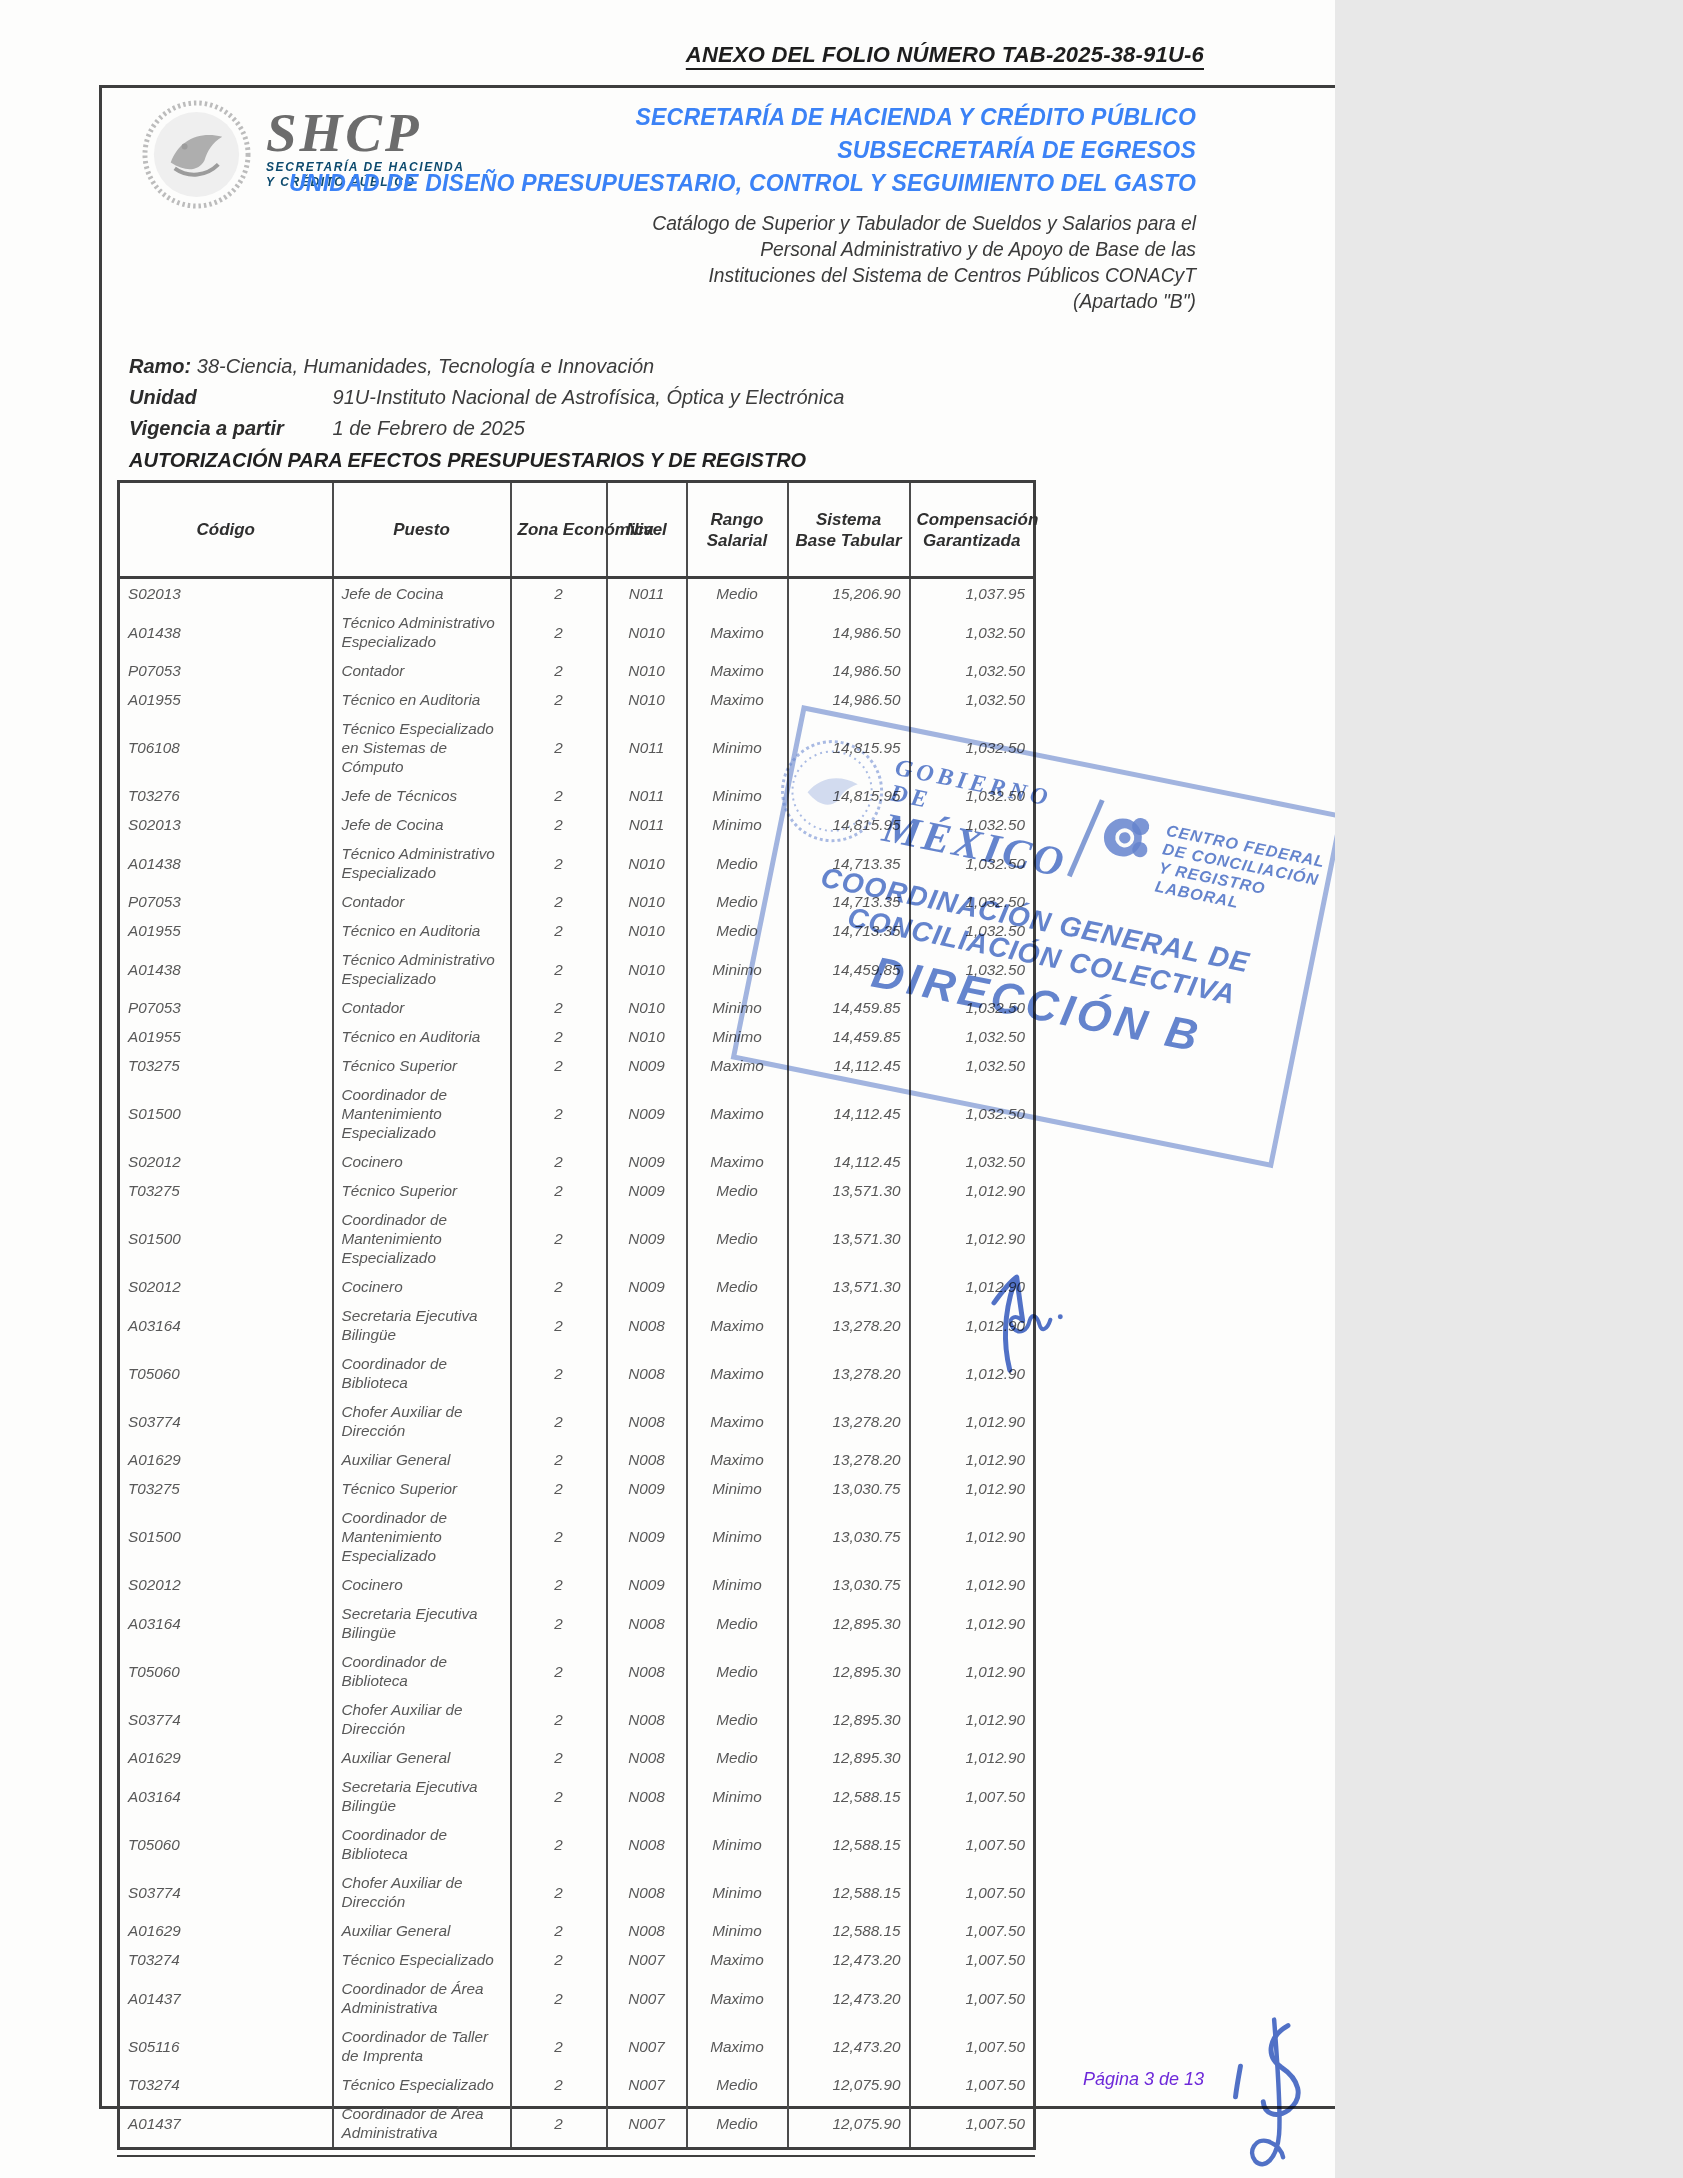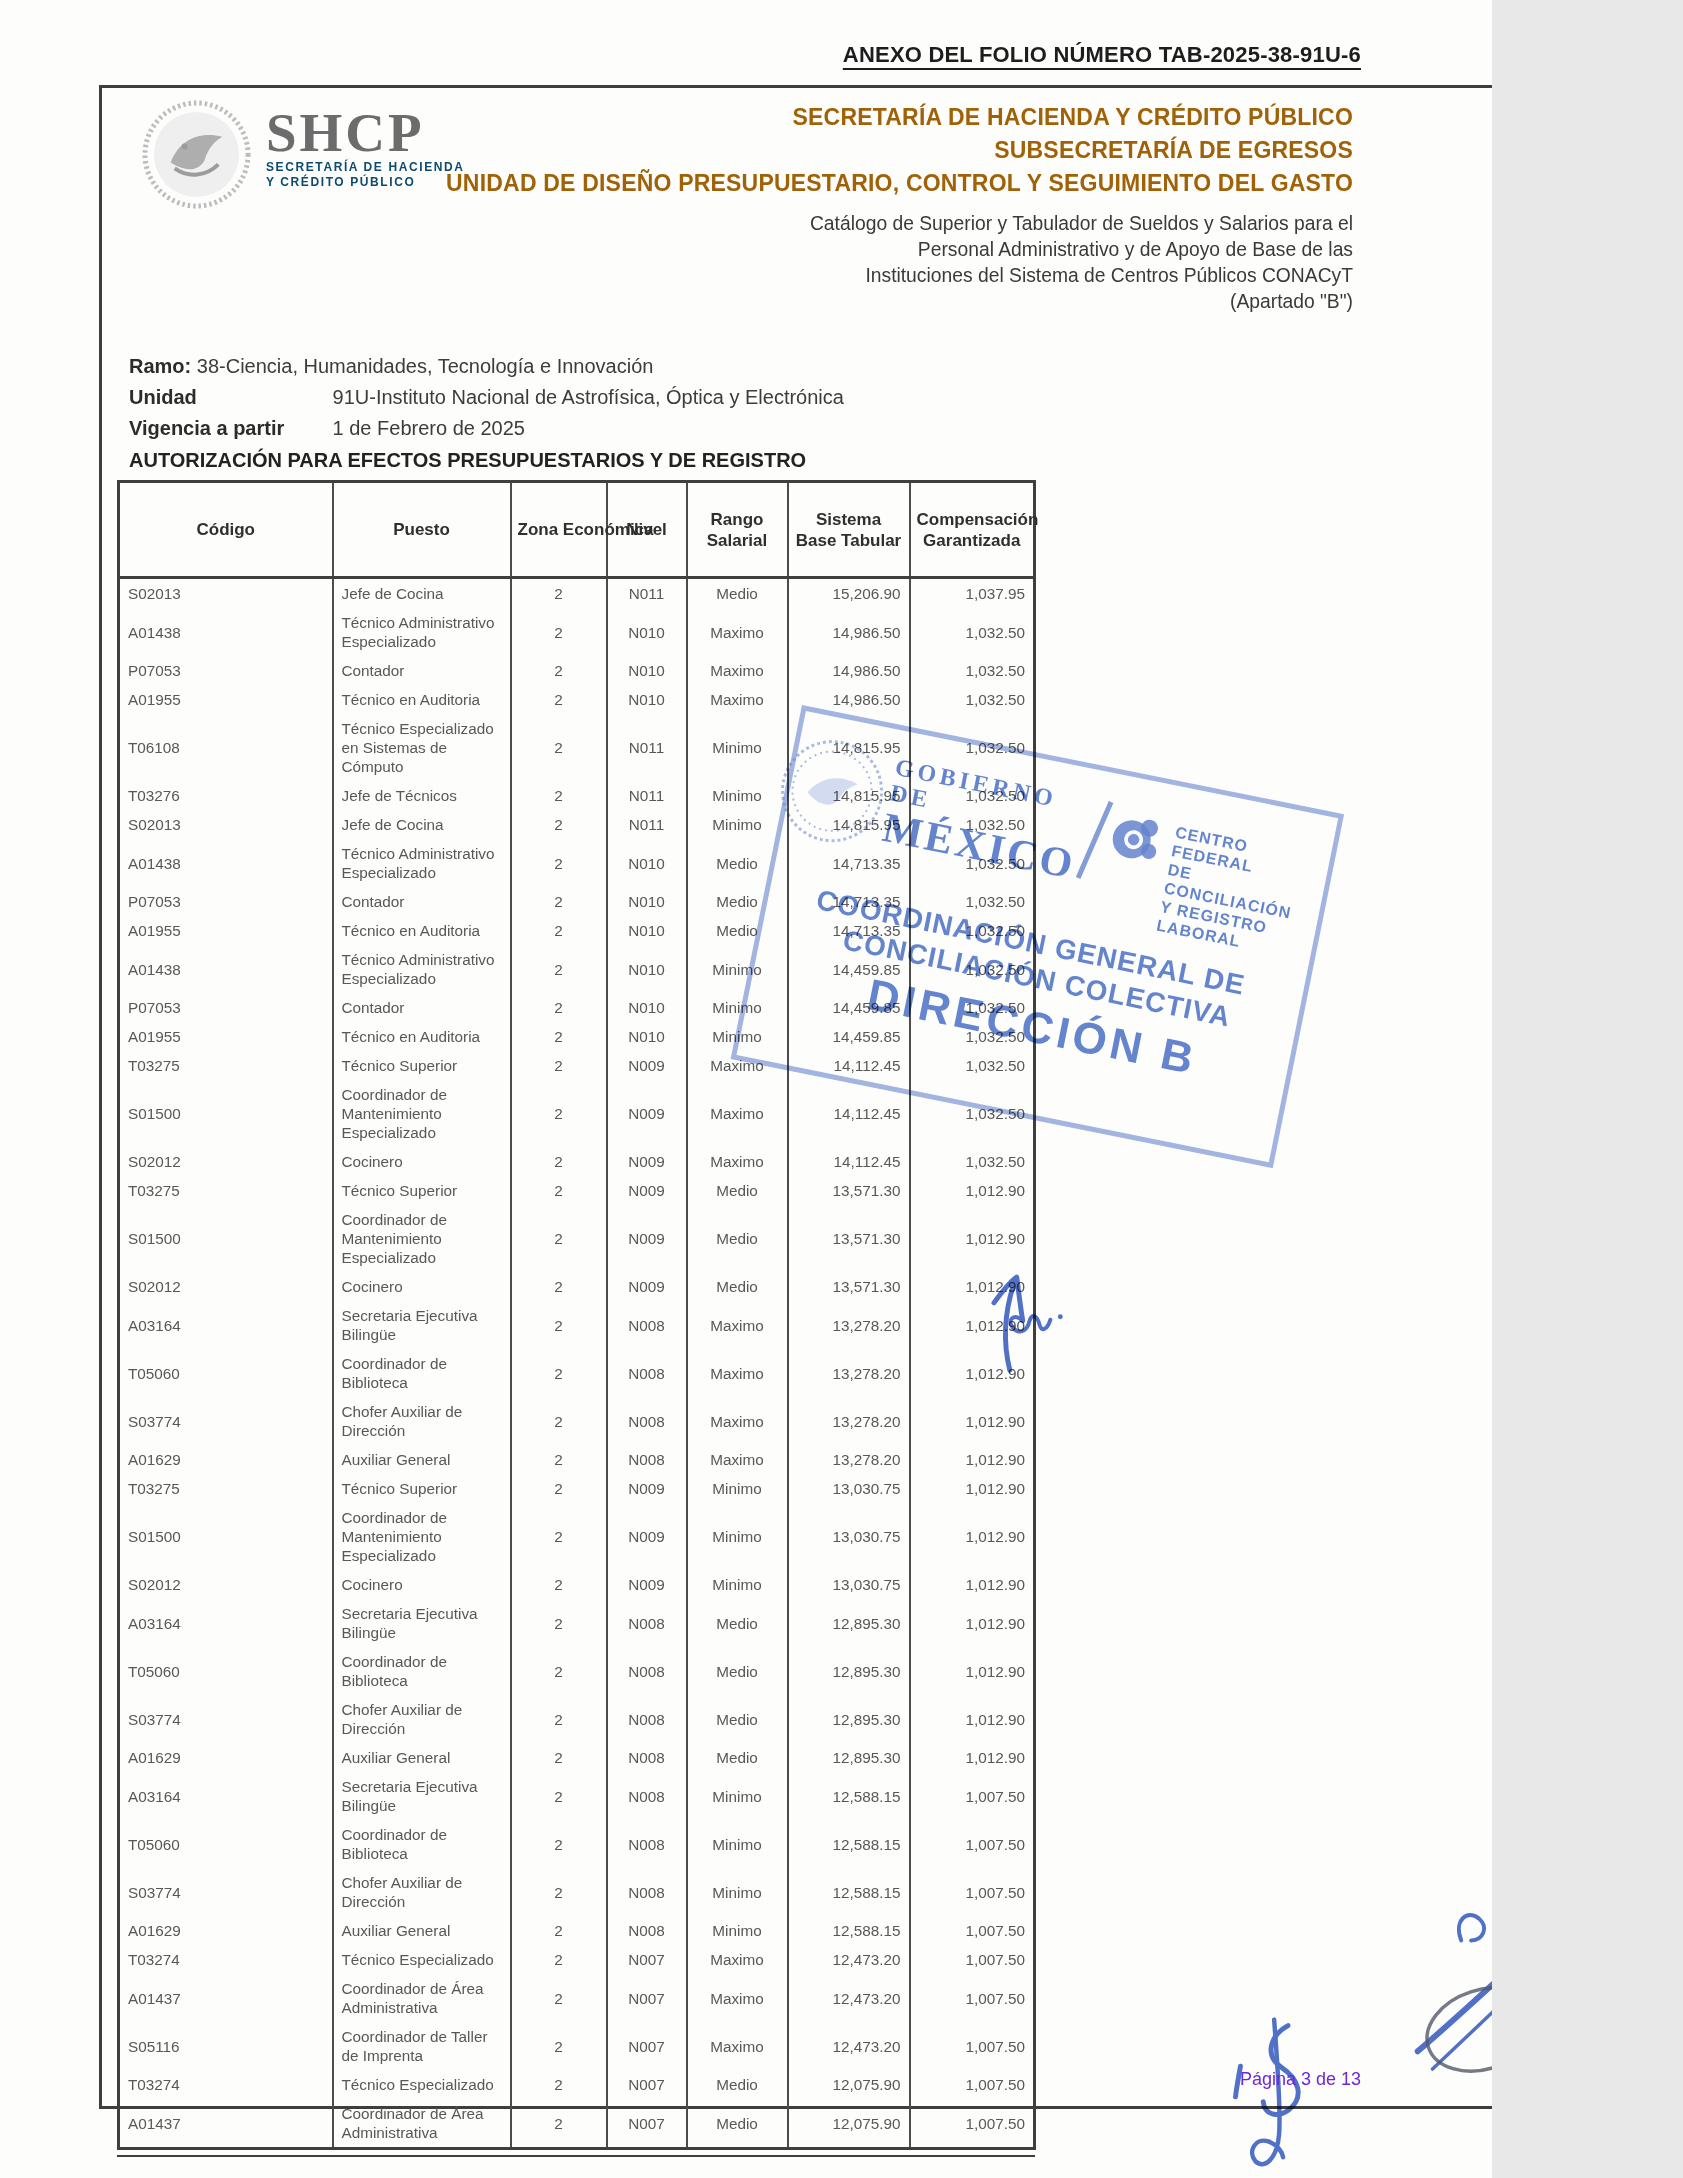--- a/index.html
+++ b/index.html
@@ -1,32 +1,32 @@
 <!DOCTYPE html>
 <html><head>
 <meta charset="utf-8">
 <style>
   html,body{margin:0;padding:0;background:#e8e8e8;}
-  .page{position:relative;width:1492px;height:2178px;background:#fdfdfc;overflow:hidden;
-        font-family:"Liberation Sans",sans-serif;color:#333;}
+  .page{position:relative;width:1335px;height:2178px;background:#fdfdfc;overflow:hidden;
+        font-family:"Liberation Sans",sans-serif;color:#333;font-style:italic;}
   
   .anexo{position:absolute;top:42px;right:131px;font-size:22px;font-weight:bold;color:#1d1d1d;
          text-decoration:underline;text-underline-offset:6px;text-decoration-thickness:2px;letter-spacing:0.2px;}
   
   .frame{position:absolute;left:99px;top:85px;width:1467px;height:2018px;border:3px solid #3e3e3e;}
   
   .logo{position:absolute;left:141px;top:99px;display:flex;align-items:flex-start;}
   .logo .eagle{width:111px;height:111px;}
   .logo-text{margin-left:14px;margin-top:6px;}
   .shcp{font-family:"Liberation Serif",serif;font-weight:bold;font-size:55px;line-height:55px;
         color:#6c6c6c;letter-spacing:3px;}
   .shcp-caption{margin-top:0;font-size:12px;line-height:15px;color:#0c4a6e;letter-spacing:1.6px;font-weight:bold;}
   
   .hdr{position:absolute;top:101px;right:139px;text-align:right;font-weight:bold;
-       font-size:23px;line-height:33px;color:#a16207;letter-spacing:0.2px;}
+       font-size:23px;line-height:33px;color:#3b82f6;letter-spacing:0.2px;}
   .hdr-sub{position:absolute;top:211px;right:139px;text-align:right;font-size:19.3px;
            line-height:26px;color:#3a3a3a;}
   
   .meta{position:absolute;left:129px;top:351px;font-size:20px;line-height:31px;color:#2c2c2c;}
   .meta .lbl{font-weight:bold;}
   .meta .lbl-col{font-weight:bold;display:inline-block;width:198px;}
   .meta .val{color:#3c3c3c;}
   .auth-title{font-weight:bold;font-size:20px;margin-top:1px;color:#222;}
   
   .table-wrap{position:absolute;left:117px;top:480px;width:918px;border-bottom:2px solid #3f3f3f;padding-bottom:5px;z-index:1;}

